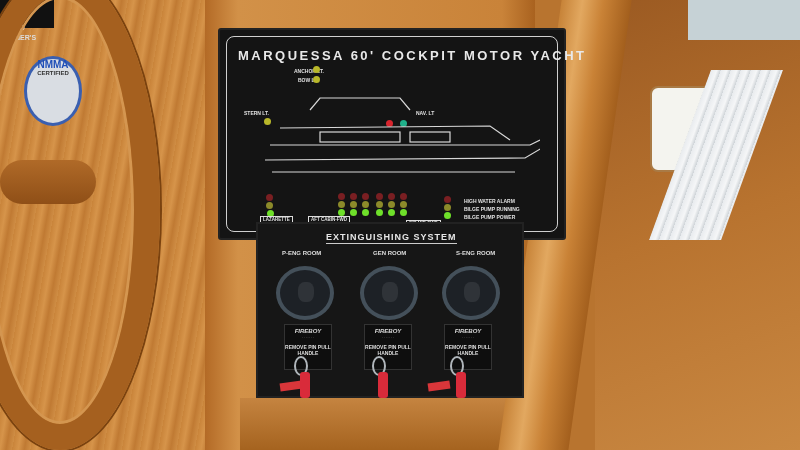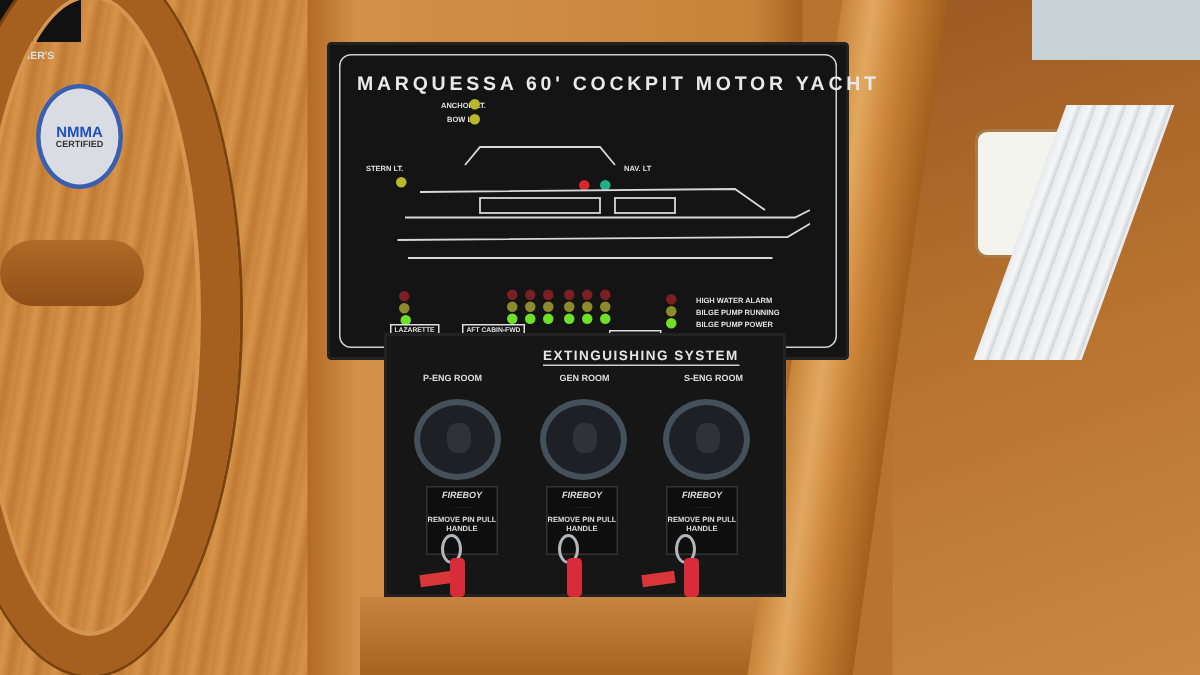--- a/index.html
+++ b/index.html
@@ -3,21 +3,21 @@
 <meta charset="utf-8">
 <style>
   * { box-sizing: border-box; margin: 0; padding: 0; }
   body { width: 800px; height: 450px; overflow: hidden; position: relative;
          background: #b8742f; font-family: "Liberation Sans", sans-serif; }
   .wood-left { position: absolute; left: 0; top: 0; width: 230px; height: 450px;
     background: repeating-linear-gradient(100deg, #c9843a 0px, #d6944a 6px, #c07a33 12px, #cf8d44 18px); }
   .plaque { position: absolute; left: 0; top: 0; width: 54px; height: 28px; background: #111; color: #ddd;
     font-size: 7px; padding: 3px; line-height: 10px; font-weight: bold; }
   .badge { position: absolute; left: 24px; top: 56px; width: 58px; height: 70px; border-radius: 50%;
-    background: #d9dde3; border: 3px solid #3a5fb0; display: flex; flex-direction: column; align-items: center; justify-content: center; }
+    background: #d9dde3; border: 3px solid #3a5fb0; display: flex; flex-direction: column; align-items: center; }
   .badge .b1 { color: #1f4fb8; font-weight: bold; font-size: 10px; }
   .badge .b2 { color: #333; font-size: 6px; font-weight: bold; }
   .wheel { position: absolute; left: -40px; top: -30px; width: 200px; height: 480px; border-radius: 50%;
     border: 26px solid #a5601f; box-shadow: inset 0 0 0 3px #d49650, 0 0 0 2px #7a420f; }
   .spoke { position: absolute; left: 0; top: 160px; width: 96px; height: 44px; border-radius: 22px;
     background: linear-gradient(#b06a28, #8f4f17); }
   .frame { position: absolute; left: 205px; top: 0; width: 330px; height: 450px;
     background: linear-gradient(90deg, #b36a26, #d29148 10%, #c98339 90%, #a9621f); }
   .frame-bottom { position: absolute; left: 240px; top: 398px; width: 300px; height: 52px;
     background: linear-gradient(#c58440, #a5631f); }
@@ -33,21 +33,21 @@
   .panel { position: absolute; left: 218px; top: 8px; width: 348px; height: 212px; background: #141414;
     border: 2px solid #222; border-radius: 3px; margin-top: 20px; }
   .panel-border { position: absolute; inset: 6px; border: 1px solid #cfcfcf; border-radius: 8px; }
   .title { position: absolute; left: 18px; top: 18px; color: #e9e9e9; font-size: 13px; letter-spacing: 2.5px; font-weight: bold; white-space: nowrap; }
   .lbl { position: absolute; color: #e0e0e0; font-size: 5px; font-weight: bold; white-space: nowrap; }
   .boxlbl { position: absolute; color: #e0e0e0; font-size: 4.5px; font-weight: bold; border: 1px solid #ddd; padding: 0 2px; white-space: nowrap; }
   .led { position: absolute; width: 7px; height: 7px; border-radius: 50%; }
   .boat { position: absolute; left: 40px; top: 60px; width: 280px; height: 100px; }
   .ext { position: absolute; left: 256px; top: 222px; width: 268px; height: 176px; background: #161616;
     border: 2px solid #222; }
-  .ext-title { position: absolute; left: 68px; top: 8px; color: #e6e6e6; font-size: 9px; font-weight: bold; letter-spacing: 1px; border-bottom: 1px solid #ccc; padding-bottom: 1px; white-space: nowrap; margin-left: 36px; }
+  .ext-title { position: absolute; left: 68px; top: 8px; color: #e6e6e6; font-size: 9px; font-weight: bold; letter-spacing: 1px; border-bottom: 1px solid #ccc; padding-bottom: 1px; white-space: nowrap; }
   .room { position: absolute; top: 26px; color: #ddd; font-size: 6px; font-weight: bold; white-space: nowrap; }
   .dial { position: absolute; top: 42px; width: 58px; height: 54px; border-radius: 50%; background: #1d2126;
     border: 4px solid #44505a; }
   .dial::after { content: ""; position: absolute; left: 18px; top: 12px; width: 16px; height: 20px; background: #2f3338; border-radius: 40%; }
   .card { position: absolute; top: 100px; width: 48px; height: 46px; background: #0e0e0e; border: 1px solid #333; color: #ddd; text-align: center; }
   .card .brand { font-size: 6px; font-style: italic; font-weight: bold; display: block; margin-top: 3px; }
   .card .small { font-size: 3px; display: block; margin-top: 2px; color: #aaa; }
   .card .remove { font-size: 5px; font-weight: bold; display: block; margin-top: 4px; line-height: 6px; }
   .pin { position: absolute; top: 148px; width: 10px; height: 26px; background: #d92b3a; border-radius: 3px; }
   .ring { position: absolute; top: 132px; width: 14px; height: 20px; border: 2px solid #b0b6bb; border-radius: 50%; }

